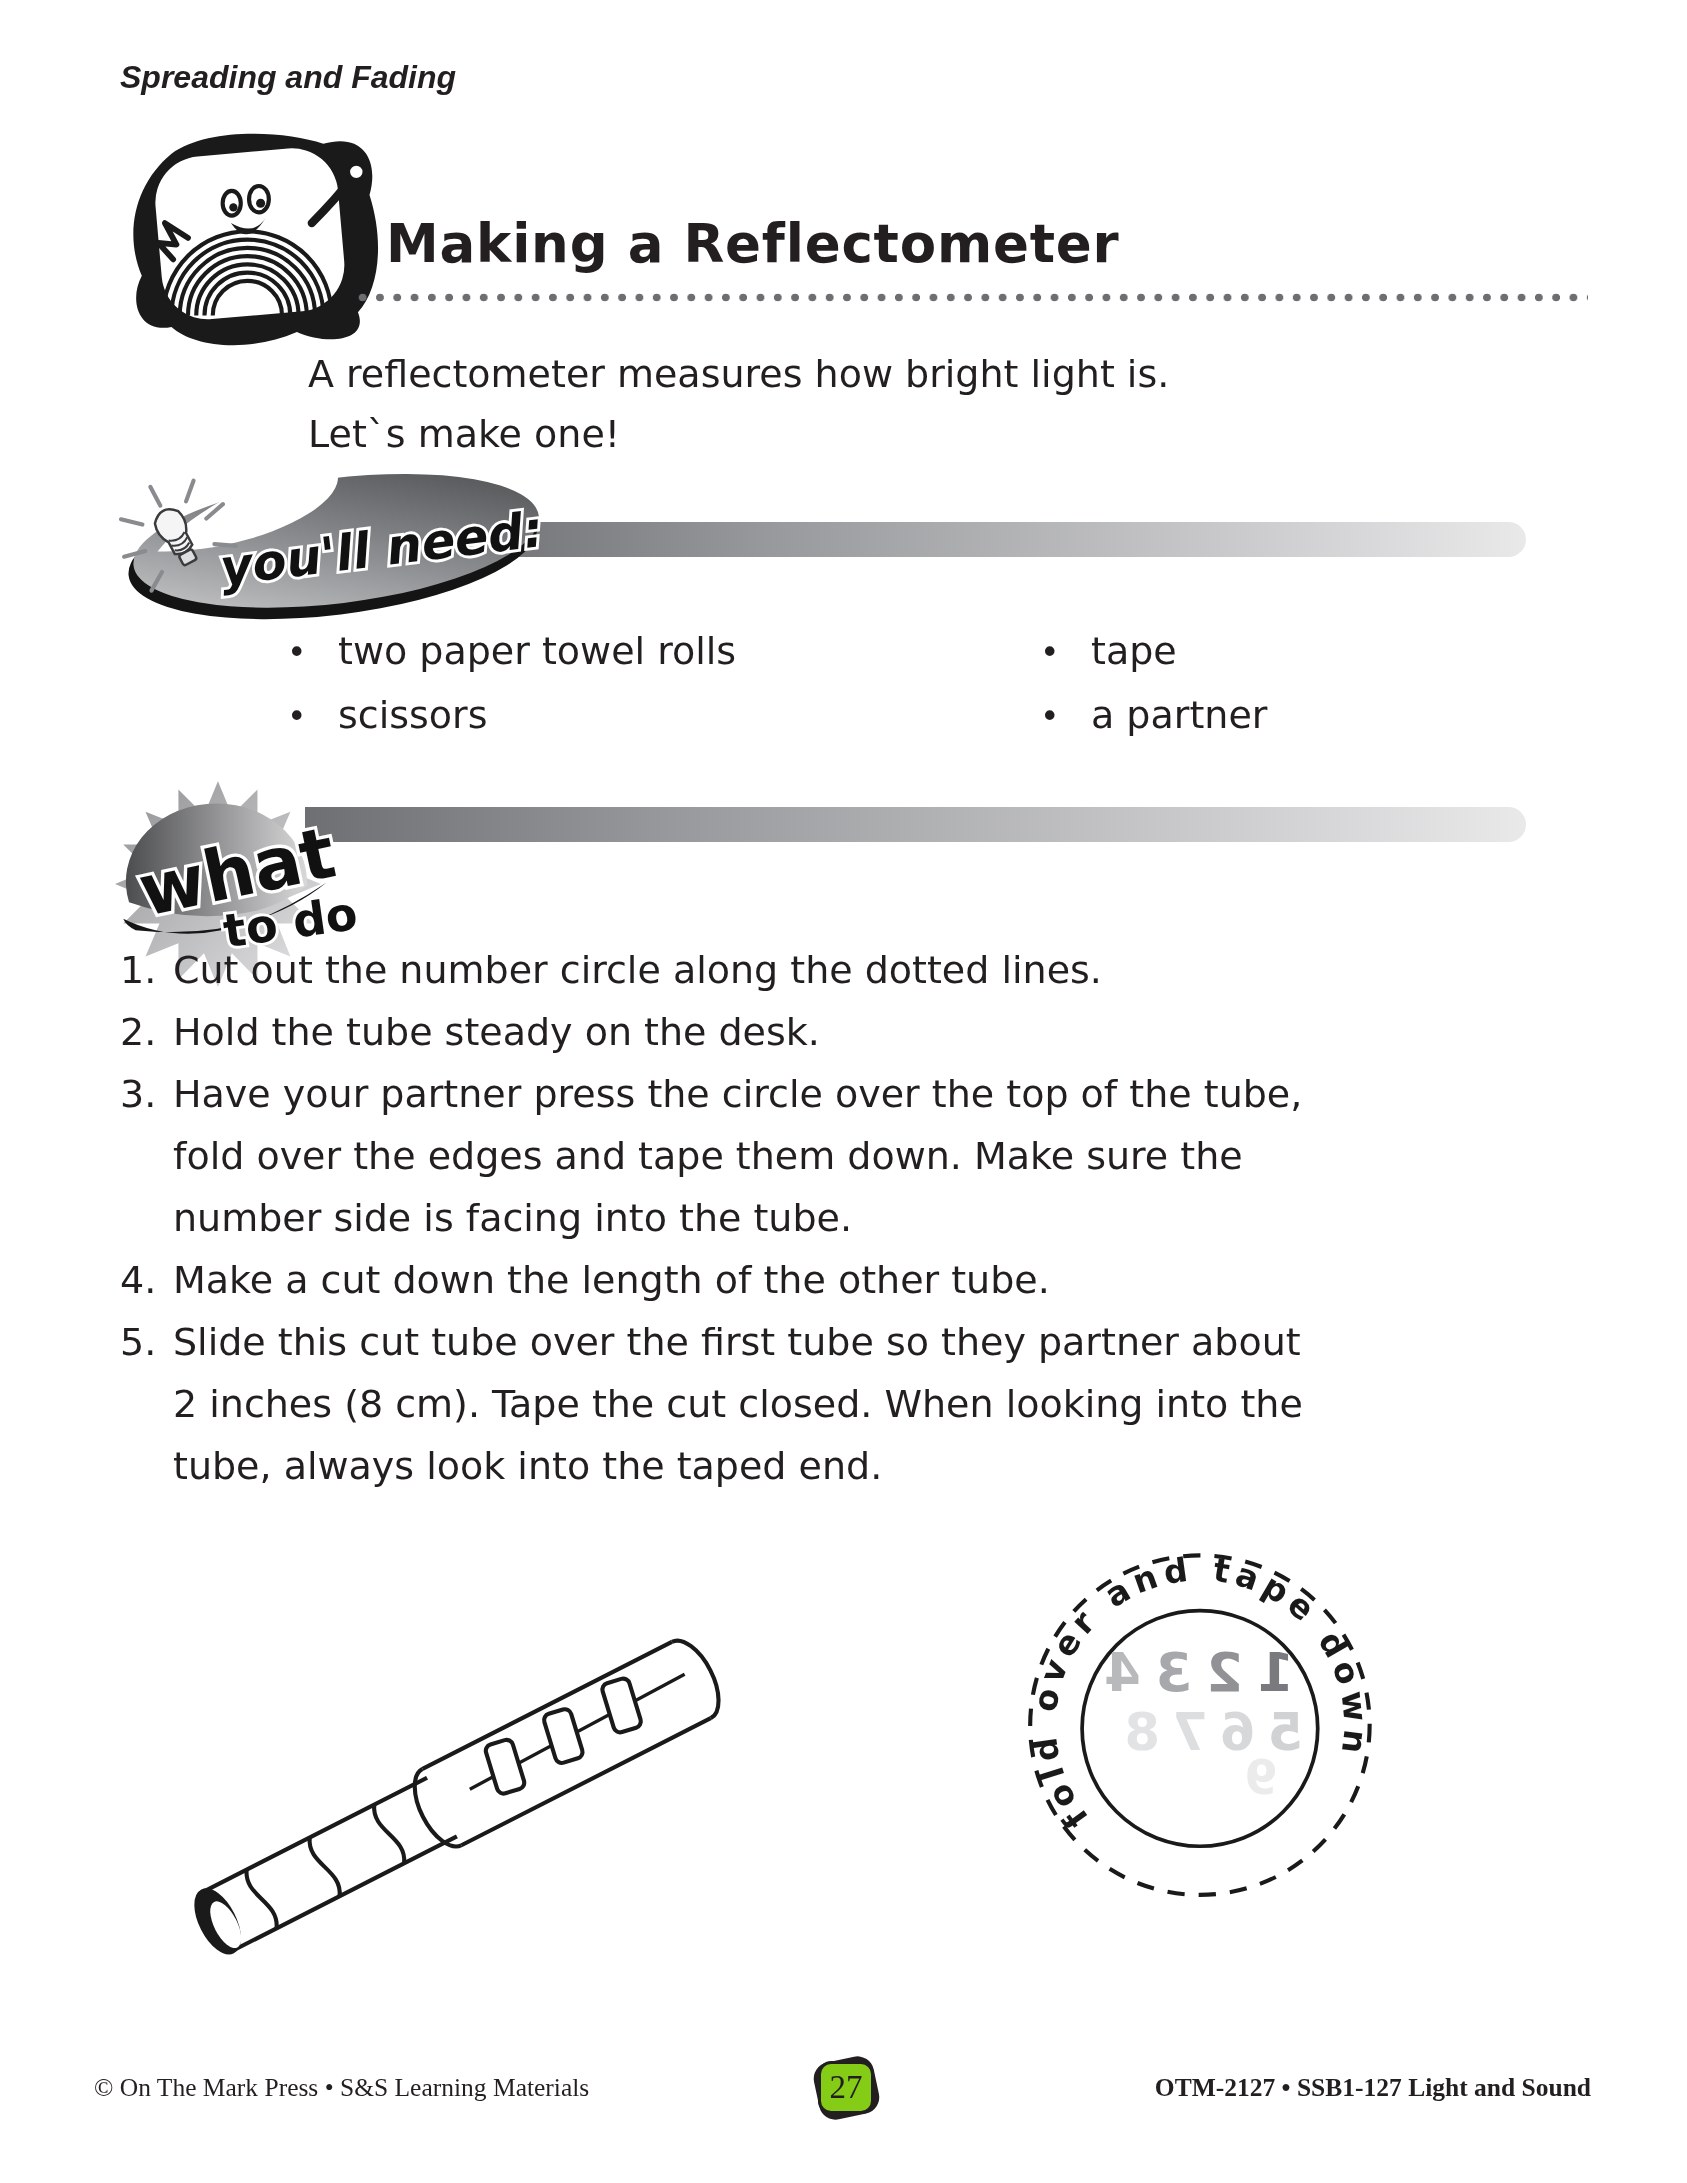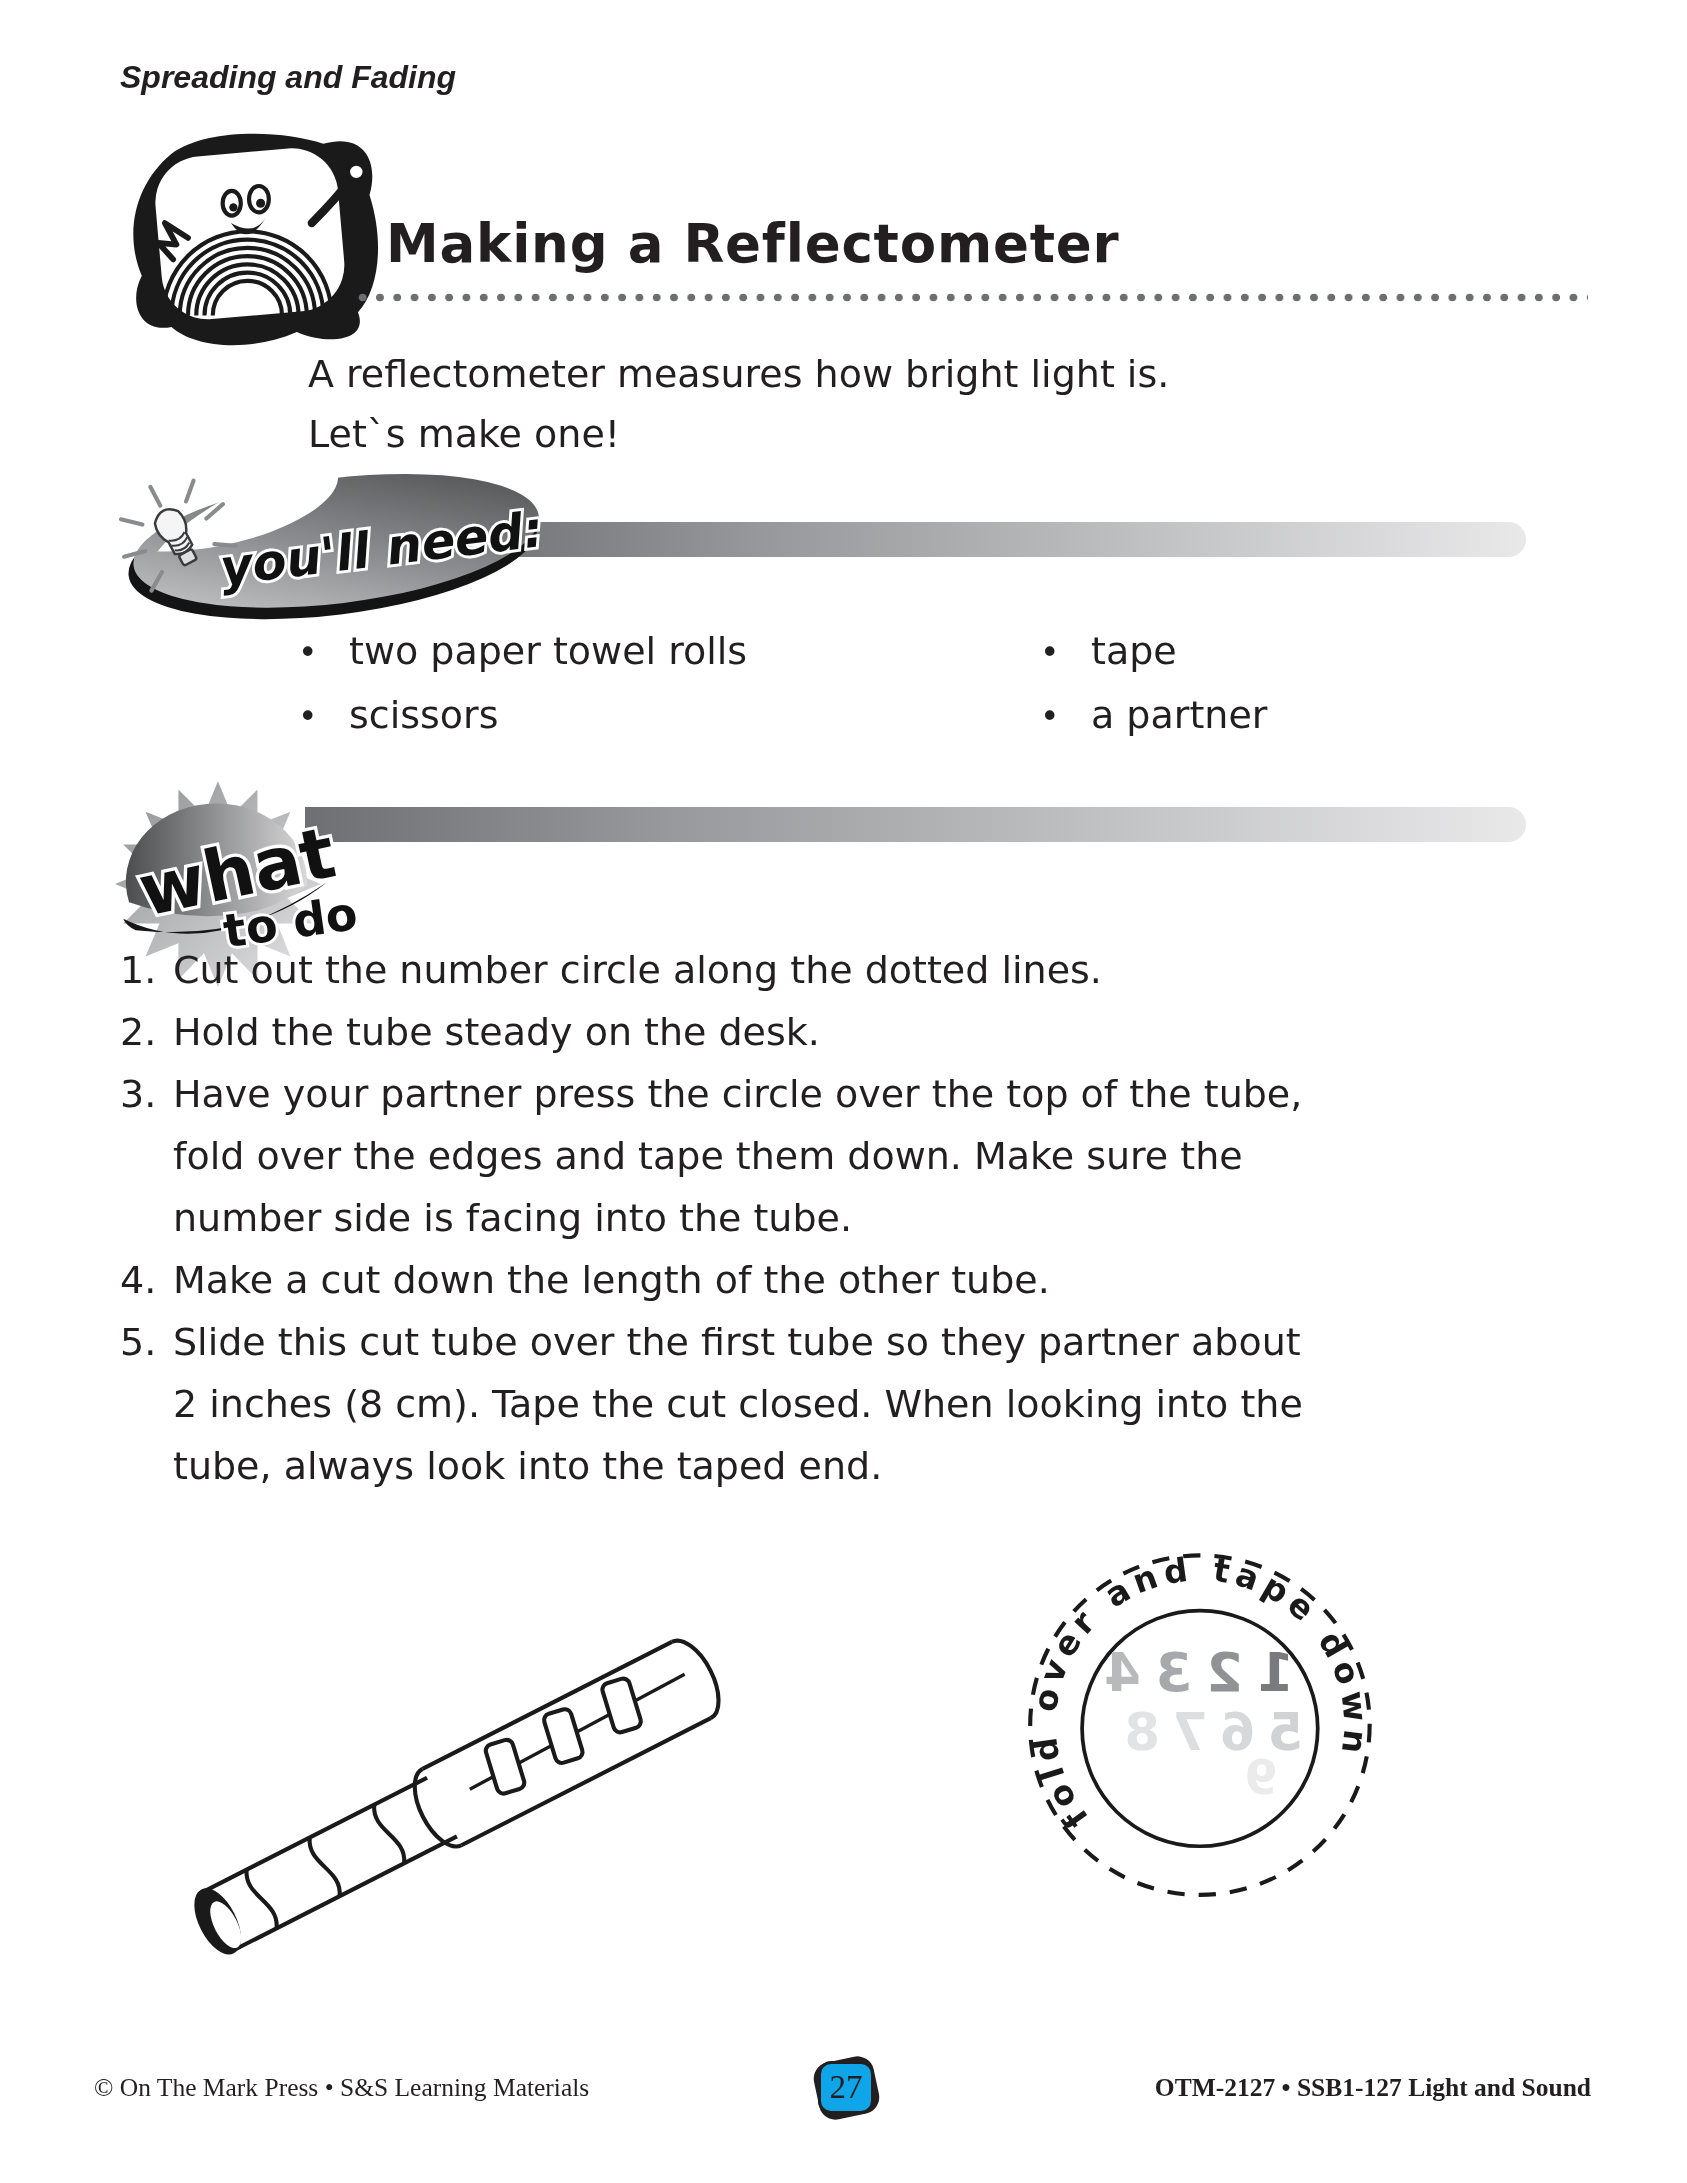--- a/index.html
+++ b/index.html
@@ -16,36 +16,36 @@
               background-size:17.3px 15px;background-repeat:repeat-x;background-position:0 center;}
 
   .intro{left:308px;top:344px;font-size:38px;line-height:1.58;}
 
   .gbar{height:35px;background:linear-gradient(to right,#6e6f72 0%,#98999c 30%,#e9e9ea 100%);
         border-radius:0 18px 18px 0;}
   .need-bar{left:445px;top:522px;width:1081px;}
   .todo-bar{left:305px;top:807px;width:1221px;height:35px;}
 
   .mcol{font-size:38px;line-height:63px;white-space:nowrap;}
-  .mcol-1{left:298px;top:620px;}
+  .mcol-1{left:287px;top:620px;}
   .mcol-2{left:992px;top:620px;margin-left:48px;}
   .mrow .bullet{display:inline-block;width:51px;font-size:33px;}
 
   .steps{left:120px;top:939px;width:1491px;font-size:38px;}
   .step{display:flex;}
   .snum{width:53px;flex:none;line-height:62px;}
   .stxt{flex:1;}
   .stxt div{line-height:62px;}
 
   .footer-left{left:94px;top:2073px;font-family:"Liberation Serif",serif;font-weight:400;font-size:25.5px;white-space:nowrap;}
   .footer-right{right:96px;top:2073px;font-family:"Liberation Serif",serif;font-weight:700;font-size:25.5px;white-space:nowrap;}
 
   .badge{left:818px;top:2061px;width:56px;height:53px;}
   .badge .bg{position:absolute;inset:-2.5px;background:#231f20;border-radius:16.5px;transform:rotate(-12deg);}
-  .badge .fg{position:absolute;inset:0;background:#0ea5e9;border:3.3px solid #231f20;border-radius:13px;
+  .badge .fg{position:absolute;inset:0;background:#84cc16;border:3.3px solid #231f20;border-radius:13px;
              display:flex;align-items:center;justify-content:center;
              font-family:"Liberation Serif",serif;font-size:33px;}
   svg text{font-family:"DejaVu Sans",sans-serif;}
 </style>
 </head>
 <body>
 
 <div class="page">
 
   <div class="abs section-label">Spreading and Fading</div>

